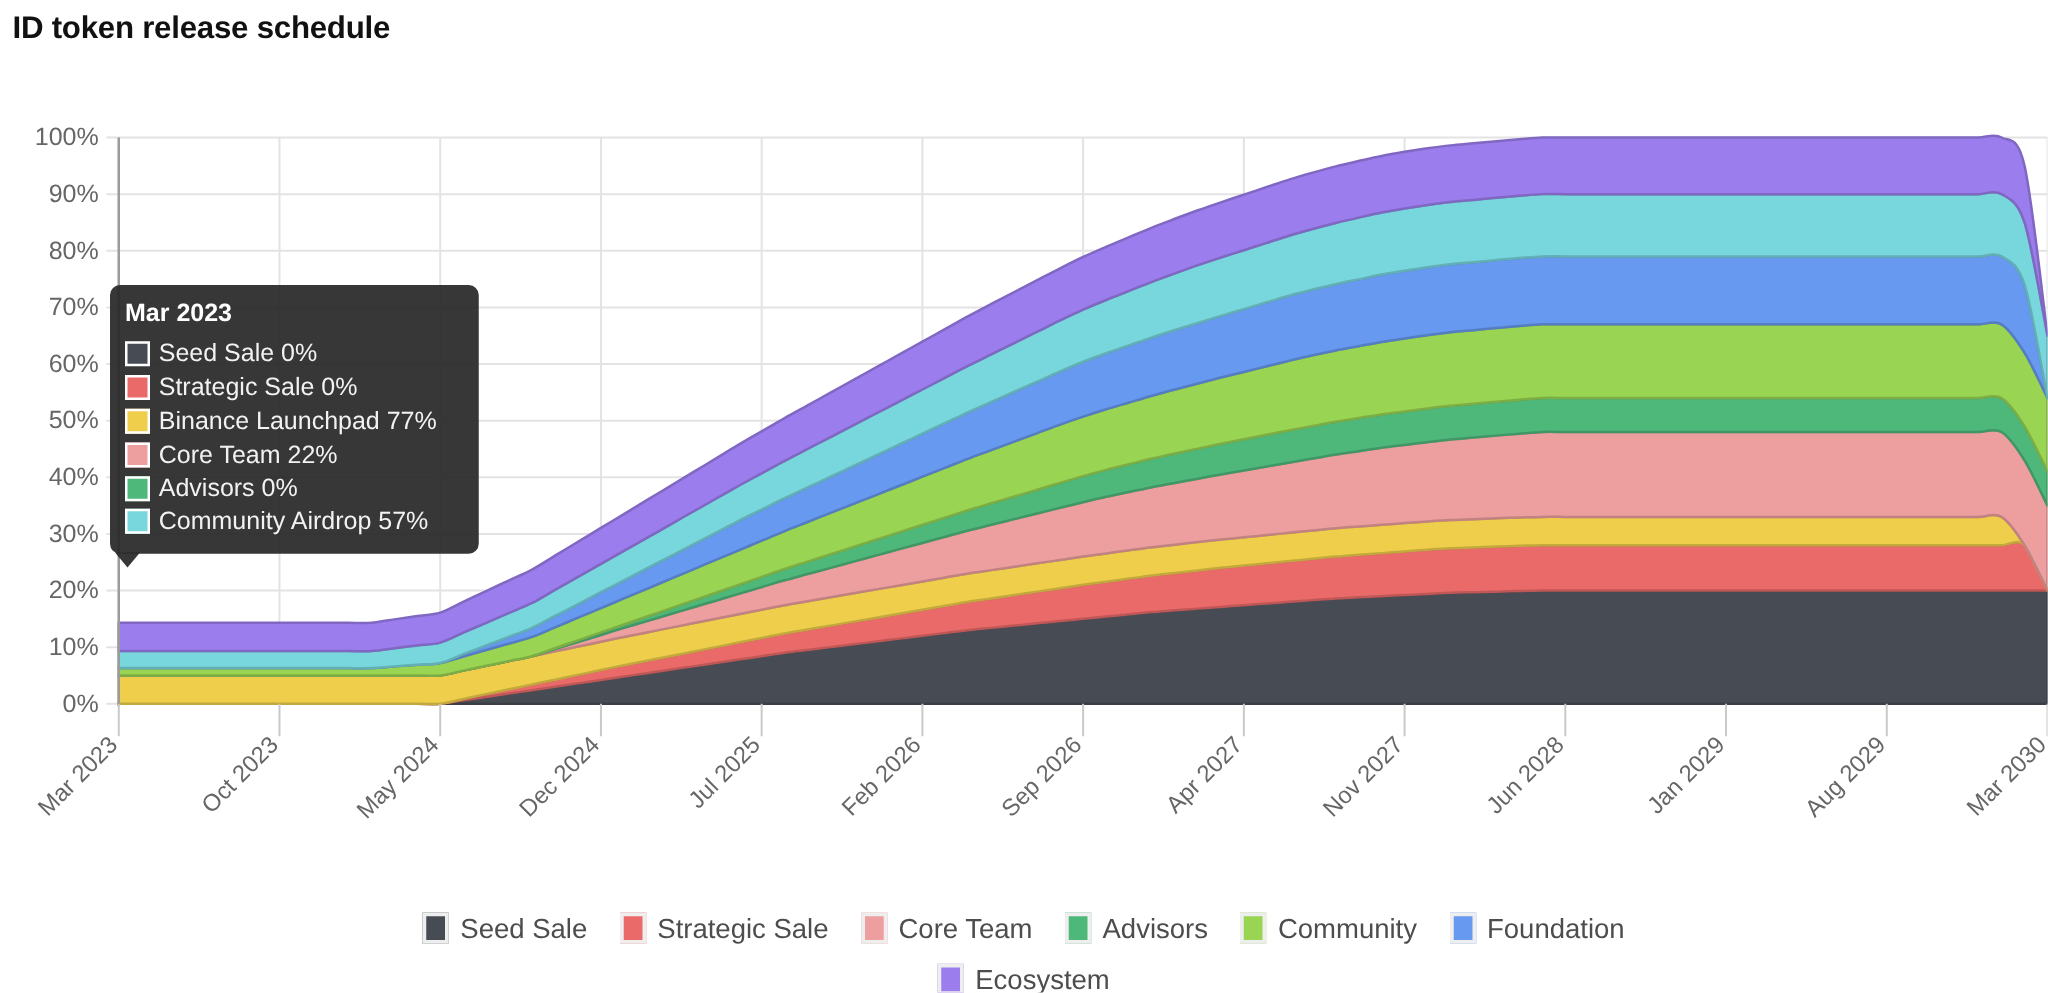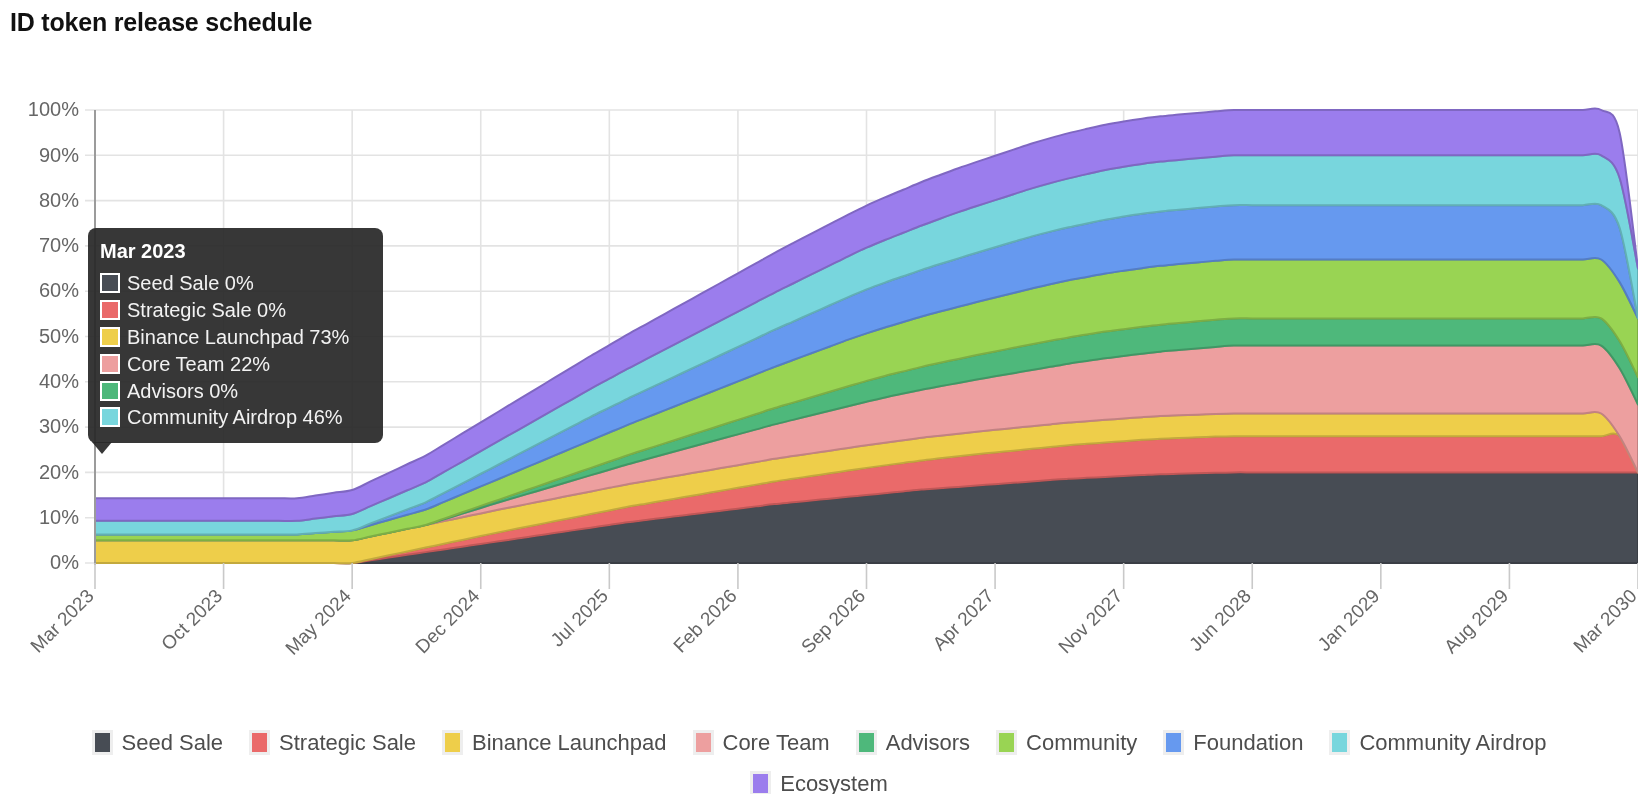--- a/index.html
+++ b/index.html
@@ -257,72 +257,64 @@
         <div class="tt-row">
           <span class="tt-swatch" style="background: rgb(71, 76, 84);"></span>
           <span class="tt-text">Seed Sale 0%</span>
         </div>
         <div class="tt-row">
           <span class="tt-swatch" style="background: rgb(234, 106, 106);"></span>
           <span class="tt-text">Strategic Sale 0%</span>
         </div>
         <div class="tt-row">
           <span class="tt-swatch" style="background: rgb(238, 206, 74);"></span>
-          <span class="tt-text">Binance Launchpad 73%</span>
+          <span class="tt-text">Binance Launchpad 77%</span>
         </div>
         <div class="tt-row">
           <span class="tt-swatch" style="background: rgb(237, 159, 159);"></span>
           <span class="tt-text">Core Team 22%</span>
         </div>
         <div class="tt-row">
           <span class="tt-swatch" style="background: rgb(78, 184, 123);"></span>
           <span class="tt-text">Advisors 0%</span>
         </div>
         <div class="tt-row">
           <span class="tt-swatch" style="background: rgb(120, 214, 221);"></span>
-          <span class="tt-text">Community Airdrop 46%</span>
+          <span class="tt-text">Community Airdrop 57%</span>
         </div>
       </div>
     <div class="tooltip-arrow"></div>
   </div>
 
   <div class="legend">
     <div class="legend-row" id="legend-row-1">
         <div class="legend-item">
           <span class="legend-swatch" style="background: rgb(71, 76, 84);"></span>
           <span class="legend-label">Seed Sale</span>
         </div>
         <div class="legend-item">
           <span class="legend-swatch" style="background: rgb(234, 106, 106);"></span>
           <span class="legend-label">Strategic Sale</span>
         </div>
         <div class="legend-item">
-          <span class="legend-swatch" style="background: rgb(238, 206, 74);"></span>
-          <span class="legend-label">Binance Launchpad</span>
-        </div>
-        <div class="legend-item">
           <span class="legend-swatch" style="background: rgb(237, 159, 159);"></span>
           <span class="legend-label">Core Team</span>
         </div>
         <div class="legend-item">
           <span class="legend-swatch" style="background: rgb(78, 184, 123);"></span>
           <span class="legend-label">Advisors</span>
         </div>
         <div class="legend-item">
           <span class="legend-swatch" style="background: rgb(153, 212, 83);"></span>
           <span class="legend-label">Community</span>
         </div>
         <div class="legend-item">
           <span class="legend-swatch" style="background: rgb(102, 153, 239);"></span>
           <span class="legend-label">Foundation</span>
         </div>
-        <div class="legend-item">
-          <span class="legend-swatch" style="background: rgb(120, 214, 221);"></span>
-          <span class="legend-label">Community Airdrop</span>
-        </div>
       </div>
     <div class="legend-row" id="legend-row-2">
         <div class="legend-item">
           <span class="legend-swatch" style="background: rgb(155, 125, 237);"></span>
           <span class="legend-label">Ecosystem</span>
         </div>
       </div>
   </div>
 
 </div>

